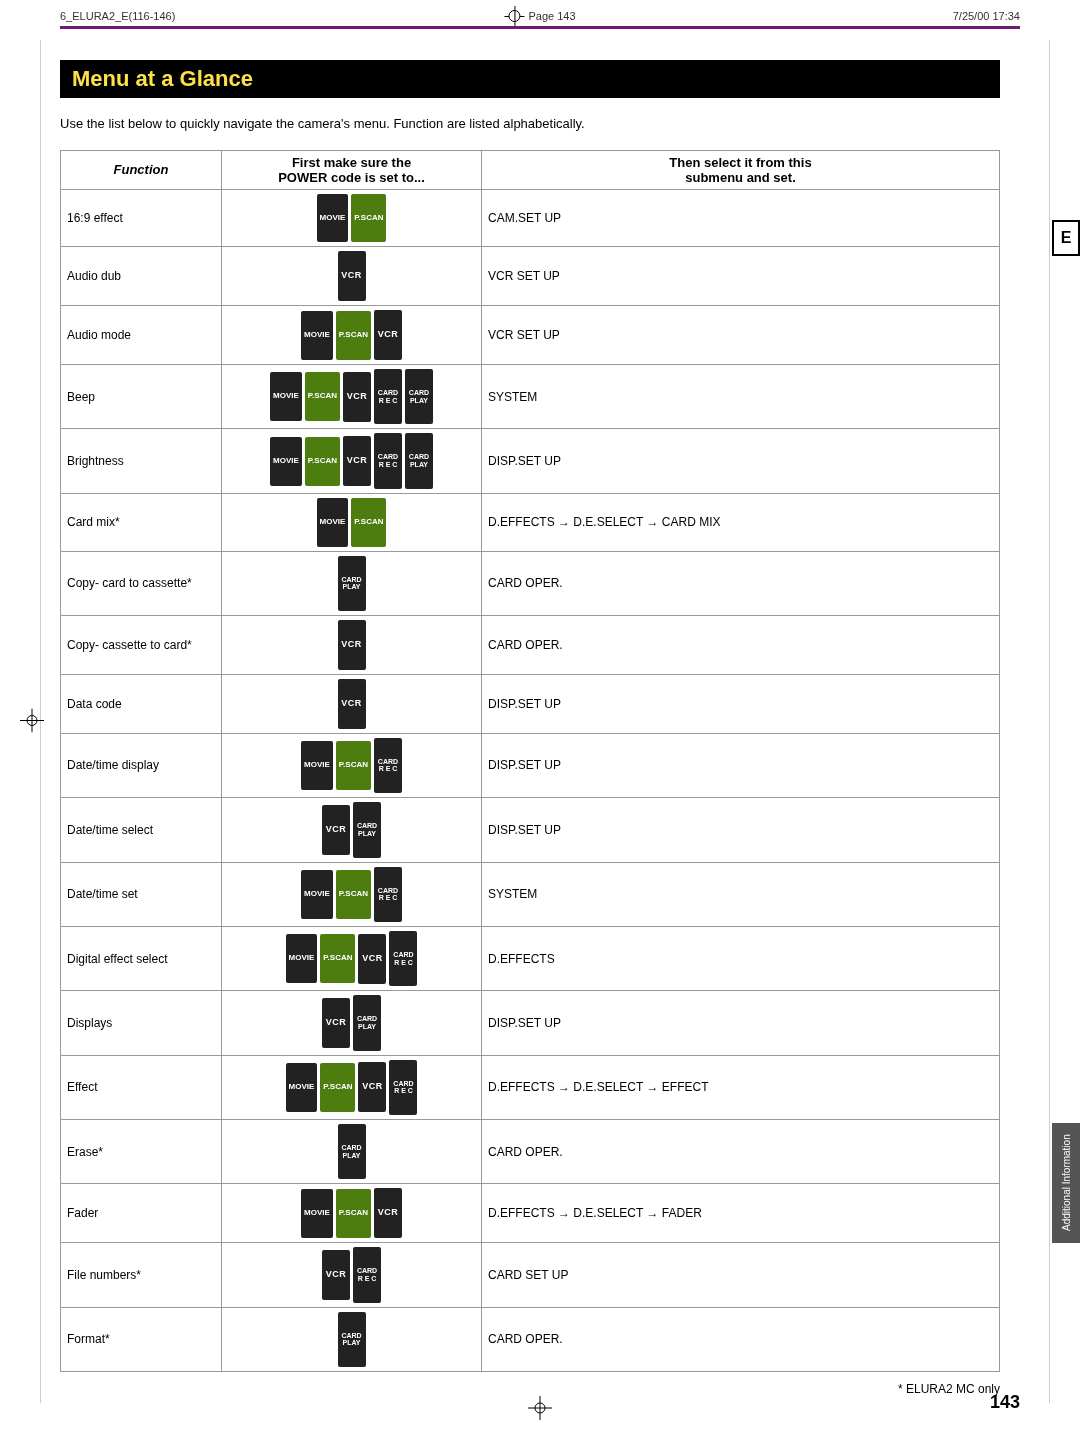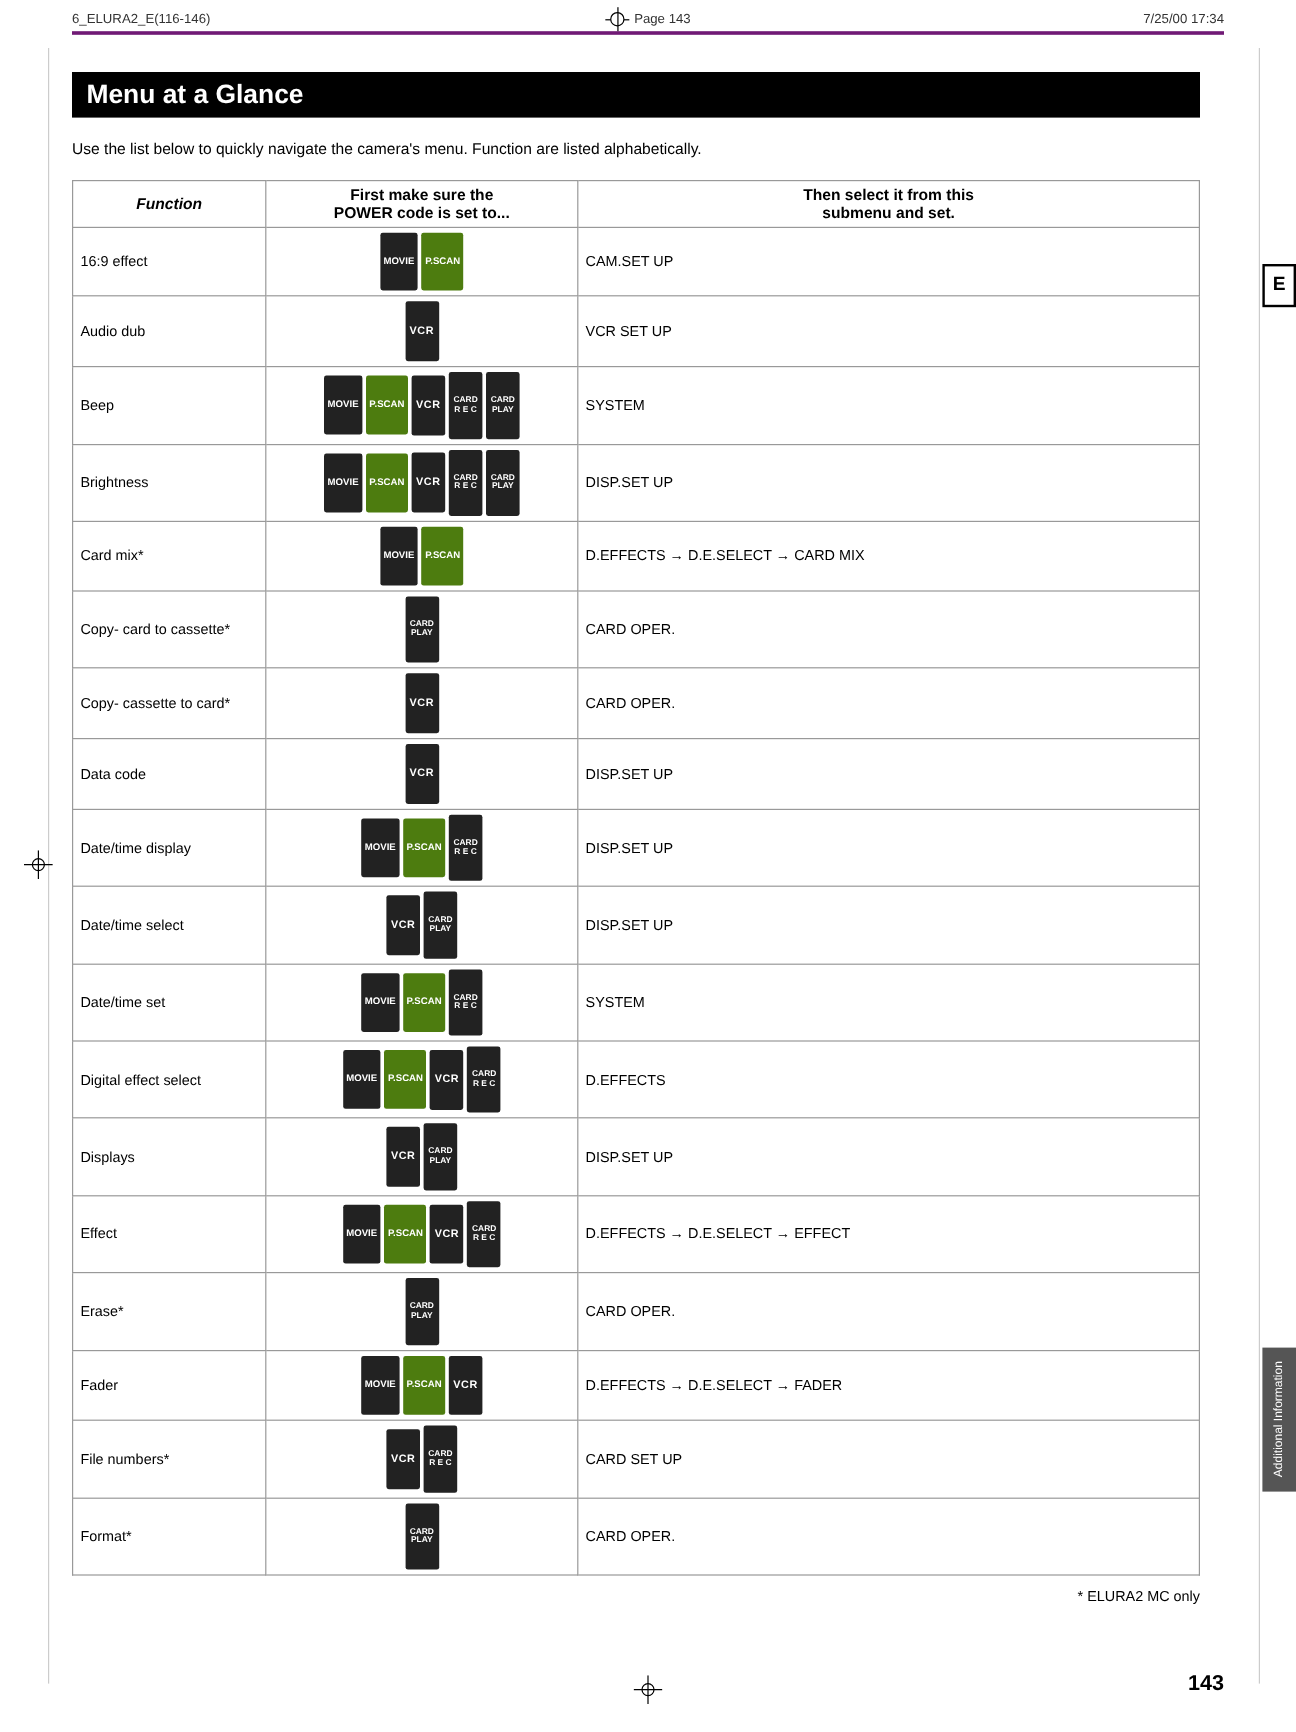--- a/index.html
+++ b/index.html
@@ -117,21 +117,21 @@
       justify-content: center;
       font-size: 10px;
       writing-mode: vertical-rl;
       text-orientation: mixed;
       transform: rotate(180deg);
     }
 
     
     .page-title-bar {
       background: #000;
-      color: #ffffff;
+      color: #fde047;
       font-size: 22px;
       font-weight: bold;
       padding: 6px 12px;
       margin-bottom: 16px;
       margin-top: 20px;
     }
 
     .intro-text {
       font-size: 13px;
       margin-bottom: 16px;
@@ -323,20 +323,31 @@
           <tr>
             <td>Audio dub</td>
             <td style="text-align: center;">
               <div class="power-badges">
                 <span class="badge badge-vcr">VCR</span>
               </div>
             </td>
             <td>VCR SET UP</td>
           </tr>
           <tr>
+            <td>Audio mode</td>
+            <td style="text-align: center;">
+              <div class="power-badges">
+                <span class="badge badge-movie">MOVIE</span>
+                <span class="badge badge-pscan">P.SCAN</span>
+                <span class="badge badge-vcr">VCR</span>
+              </div>
+            </td>
+            <td>VCR SET UP</td>
+          </tr>
+          <tr>
             <td>Beep</td>
             <td style="text-align: center;">
               <div class="power-badges">
                 <span class="badge badge-movie">MOVIE</span>
                 <span class="badge badge-pscan">P.SCAN</span>
                 <span class="badge badge-vcr">VCR</span>
                 <span class="badge badge-cardrec">CARD<br>R E C</span>
                 <span class="badge badge-cardplay">CARD<br>PLAY</span>
               </div>
             </td>

